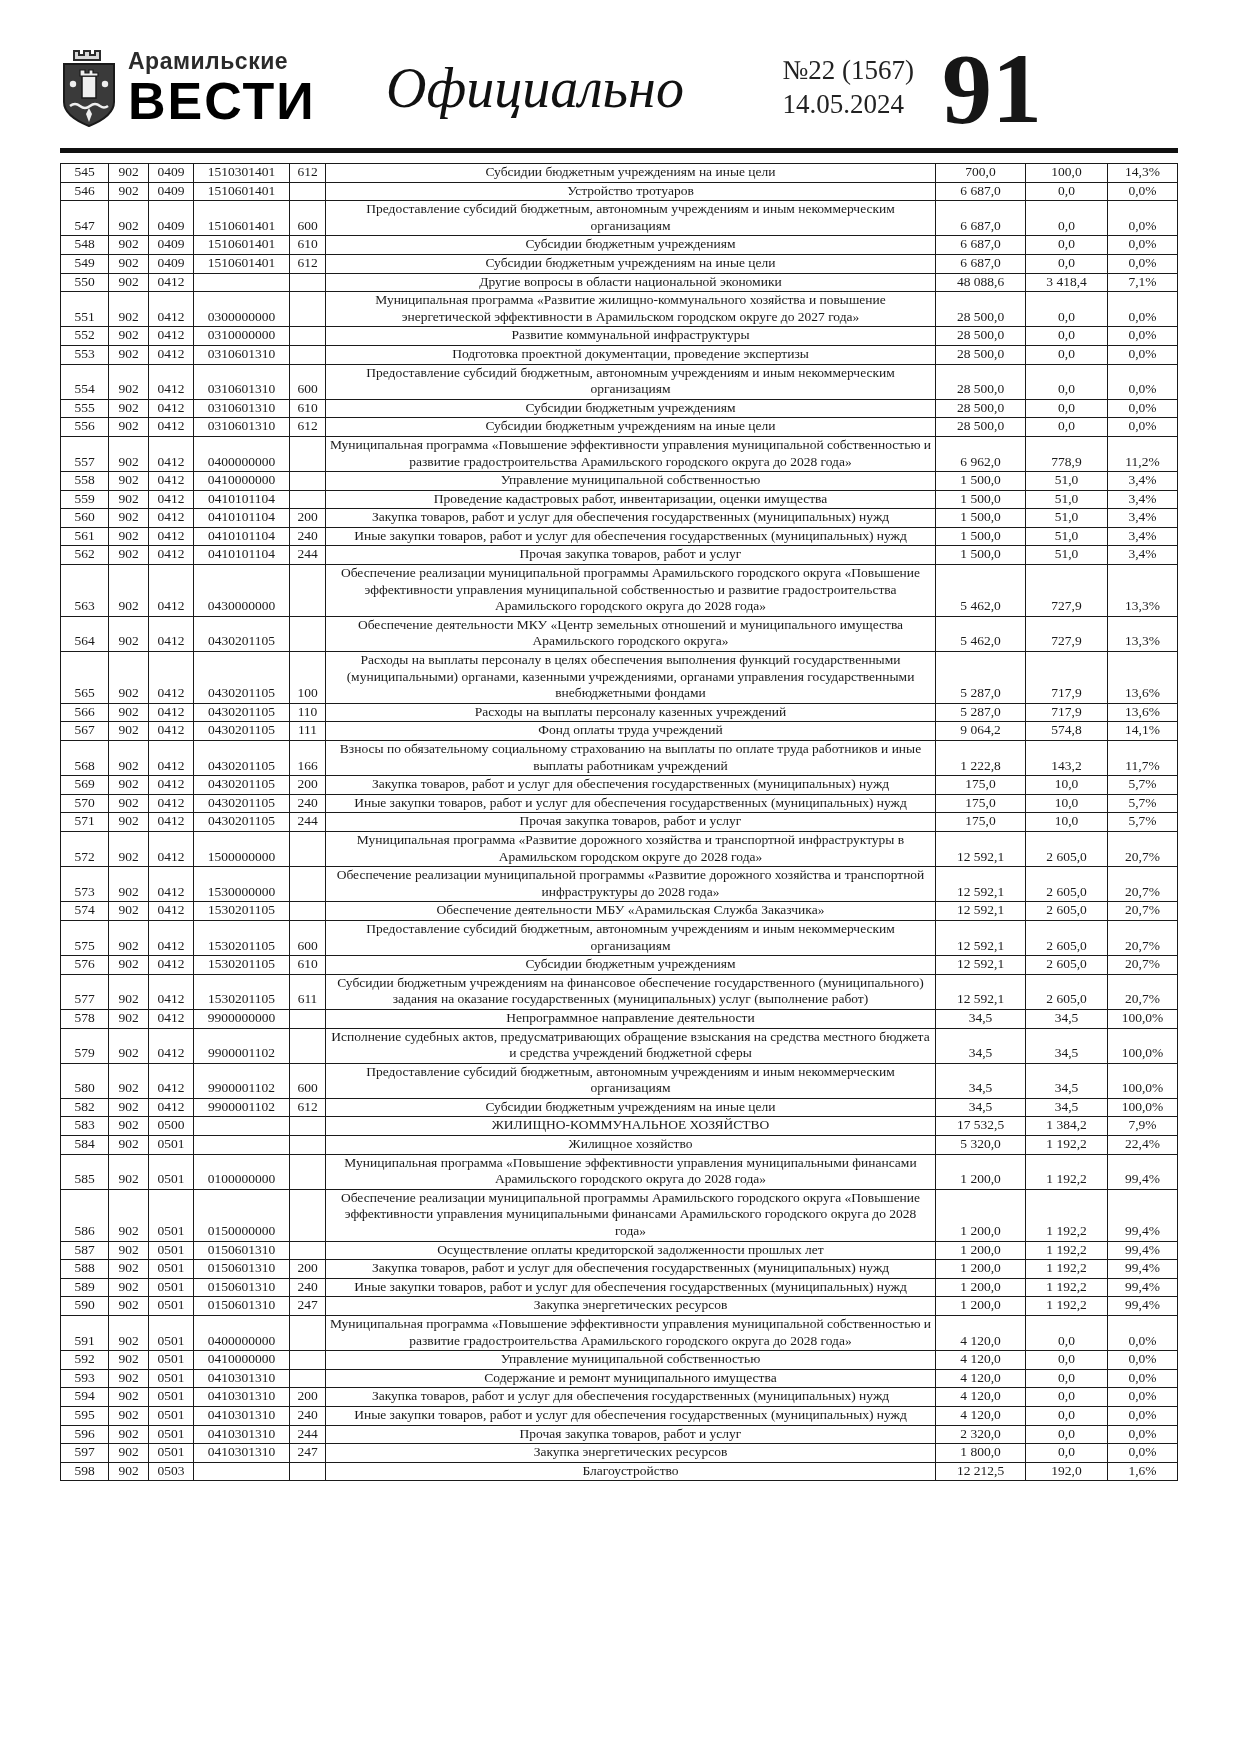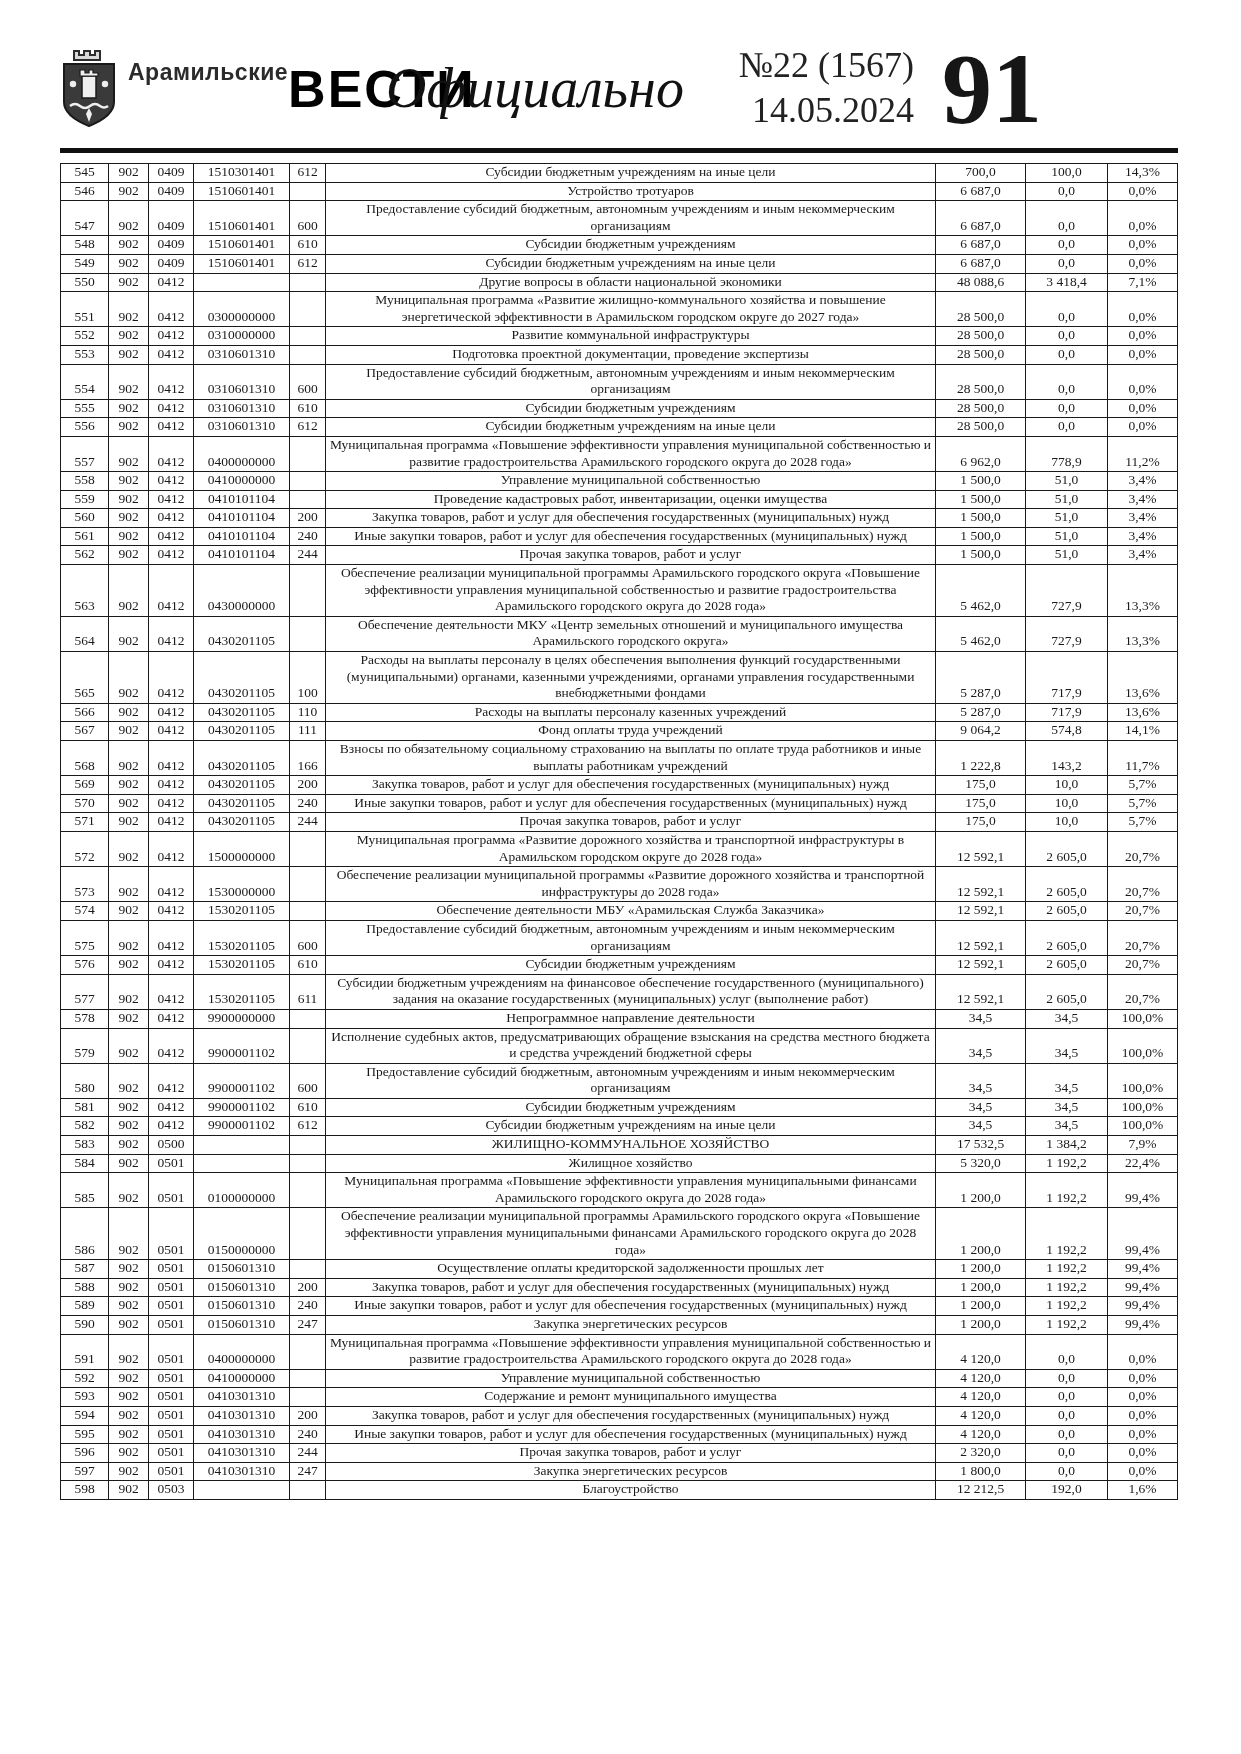--- a/index.html
+++ b/index.html
@@ -9,36 +9,36 @@
     font-family:"Liberation Serif","DejaVu Serif",serif; color:#1a1a1a;
     position:relative; overflow:hidden;
   }
   
   .masthead {
     position:absolute; left:60px; top:38px; width:1120px; height:100px;
     display:flex; align-items:center;
   }
   .brand { display:flex; align-items:center; gap:10px; width:290px; }
   .emblem { width:58px; height:84px; flex:none; }
-  .brand-text { display:flex; flex-direction:row; line-height:1; }
+  .brand-text { display:flex; flex-direction:column; line-height:1; }
   .brand-top {
     font-family:"Liberation Sans","DejaVu Sans",sans-serif;
     font-weight:bold; font-size:23px; color:#2b2b2b; letter-spacing:.5px;
   }
   .brand-bottom {
     font-family:"Liberation Sans","DejaVu Sans",sans-serif;
     font-weight:bold; font-size:52px; color:#000000; letter-spacing:2px;
     margin-top:2px;
   }
   .section-title {
     font-style:italic; font-size:56px; color:#111; margin-left:36px;
     font-family:"Liberation Serif","DejaVu Serif",serif;
   }
   .spacer { flex:1; }
-  .issue-block { text-align:right; font-size:36px; line-height:1.25; color:#222; white-space:nowrap; }
+  .issue-block { text-align:left; font-size:27px; line-height:1.25; color:#222; white-space:nowrap; }
   .page-number {
     font-size:100px; font-weight:bold; line-height:.85; color:#161616;
     margin-left:28px; margin-right:138px;
     font-family:"Liberation Serif","DejaVu Serif",serif;
   }
   .head-rule {
     position:absolute; left:60px; top:148px; width:1118px; height:5px; background:#101010;
   }
   
   .budget-table {
@@ -496,31 +496,20 @@
           <td class="num">902</td>
           <td class="num">0412</td>
           <td class="num">9900001102</td>
           <td class="num">600</td>
           <td>Предоставление субсидий бюджетным, автономным учреждениям и иным некоммерческим организациям</td>
           <td class="num">34,5</td>
           <td class="num">34,5</td>
           <td class="num">100,0%</td>
         </tr>
         <tr>
-          <td class="num">581</td>
-          <td class="num">902</td>
-          <td class="num">0412</td>
-          <td class="num">9900001102</td>
-          <td class="num">610</td>
-          <td>Субсидии бюджетным учреждениям</td>
-          <td class="num">34,5</td>
-          <td class="num">34,5</td>
-          <td class="num">100,0%</td>
-        </tr>
-        <tr>
           <td class="num">582</td>
           <td class="num">902</td>
           <td class="num">0412</td>
           <td class="num">9900001102</td>
           <td class="num">612</td>
           <td>Субсидии бюджетным учреждениям на иные цели</td>
           <td class="num">34,5</td>
           <td class="num">34,5</td>
           <td class="num">100,0%</td>
         </tr>

